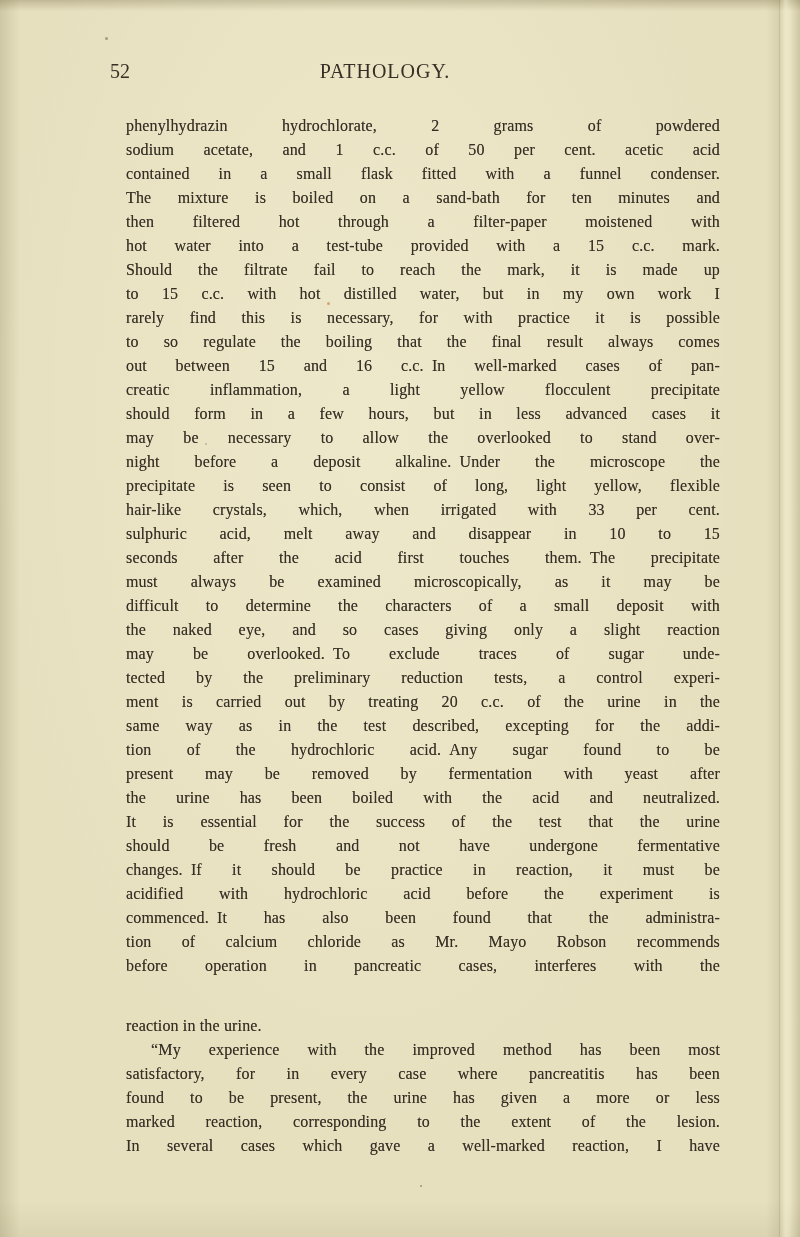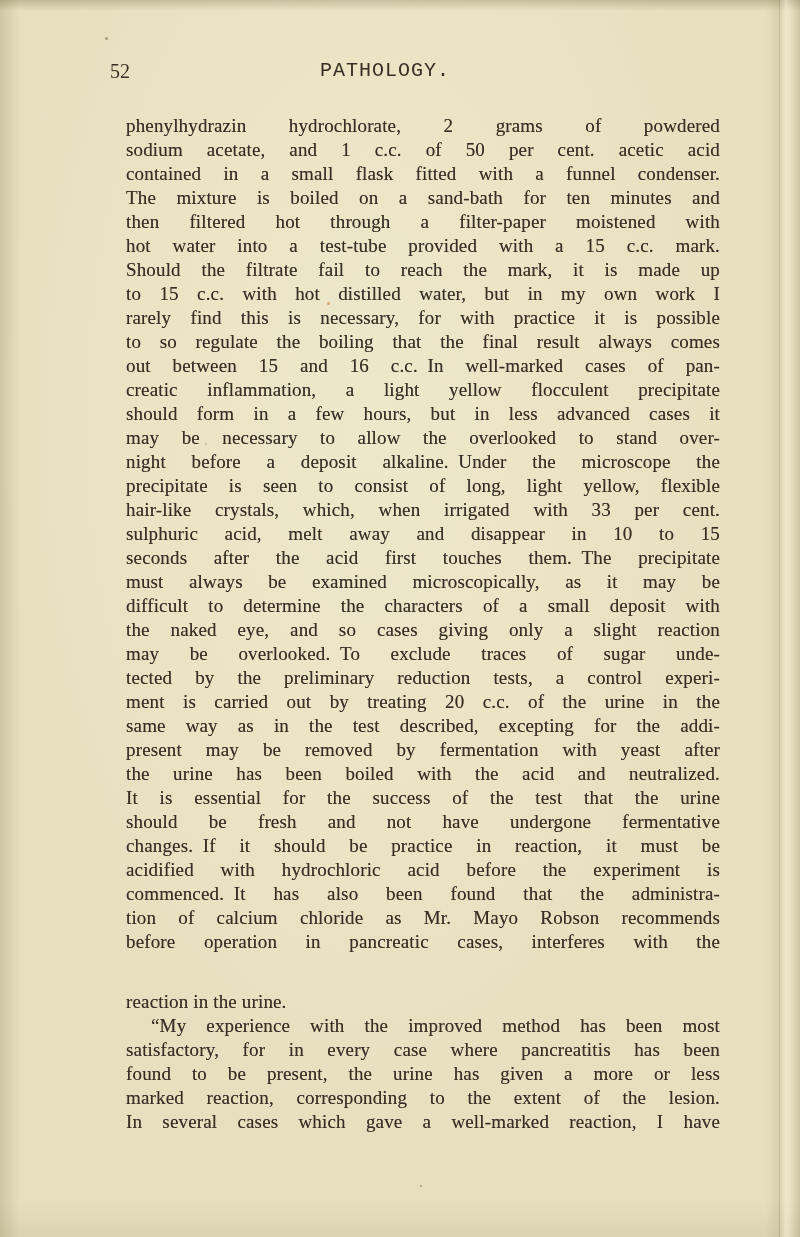--- a/index.html
+++ b/index.html
@@ -40,26 +40,25 @@
   .header {
     position: absolute; top: 59px; left: 0;
     width: 100%; height: 26px;
     font-size: 20px; line-height: 24px;
   }
   .pagenum { position: absolute; left: 110px; top: 0; }
   .runhead {
     position: absolute; left: 385px; top: 0;
     transform: translateX(-50%);
     letter-spacing: 1px;
-    font-family: Liberation Mono, monospace;
   }
   .bodytext {
     position: absolute; top: 114px; left: 126px;
     width: 594px;
-    font-size: 19px; line-height: 24px;
+    font-size: 16px; line-height: 24px;
   }
   .line {
     text-align: justify;
     text-align-last: justify;
     letter-spacing: 0.15px;
     text-shadow: 0 0 0.6px rgba(54,47,37,0.55);
   }
   .line.ragged { text-align-last: left; margin-top: 36px; }
   .line.indent { text-indent: 25px; }
   .speck { position: absolute; border-radius: 50%; }
@@ -102,20 +101,21 @@
         <div class="line">hair-like crystals, which, when irrigated with 33 per cent.</div>
         <div class="line">sulphuric acid, melt away and disappear in 10 to 15</div>
         <div class="line">seconds after the acid first touches them. The precipitate</div>
         <div class="line">must always be examined microscopically, as it may be</div>
         <div class="line">difficult to determine the characters of a small deposit with</div>
         <div class="line">the naked eye, and so cases giving only a slight reaction</div>
         <div class="line">may be overlooked. To exclude traces of sugar unde-</div>
         <div class="line">tected by the preliminary reduction tests, a control experi-</div>
         <div class="line">ment is carried out by treating 20 c.c. of the urine in the</div>
         <div class="line">same way as in the test described, excepting for the addi-</div>
+        <div class="line">tion of the hydrochloric acid. Any sugar found to be</div>
         <div class="line">present may be removed by fermentation with yeast after</div>
         <div class="line">the urine has been boiled with the acid and neutralized.</div>
         <div class="line">It is essential for the success of the test that the urine</div>
         <div class="line">should be fresh and not have undergone fermentative</div>
         <div class="line">changes. If it should be practice in reaction, it must be</div>
         <div class="line">acidified with hydrochloric acid before the experiment is</div>
         <div class="line">commenced. It has also been found that the administra-</div>
         <div class="line">tion of calcium chloride as Mr. Mayo Robson recommends</div>
         <div class="line">before operation in pancreatic cases, interferes with the</div>
         <div class="line ragged">reaction in the urine.</div>

